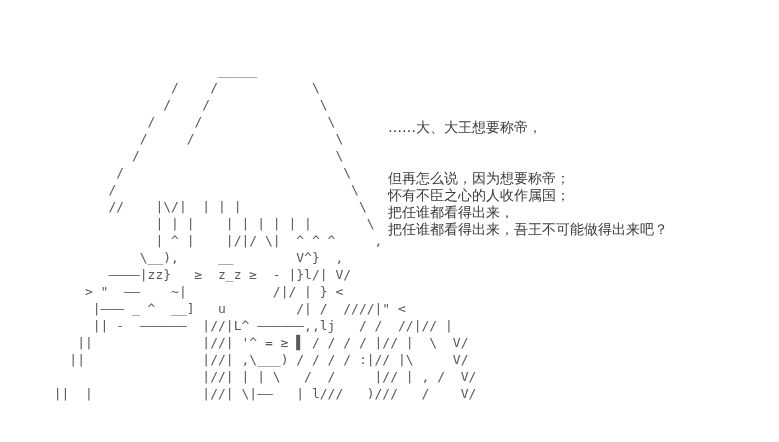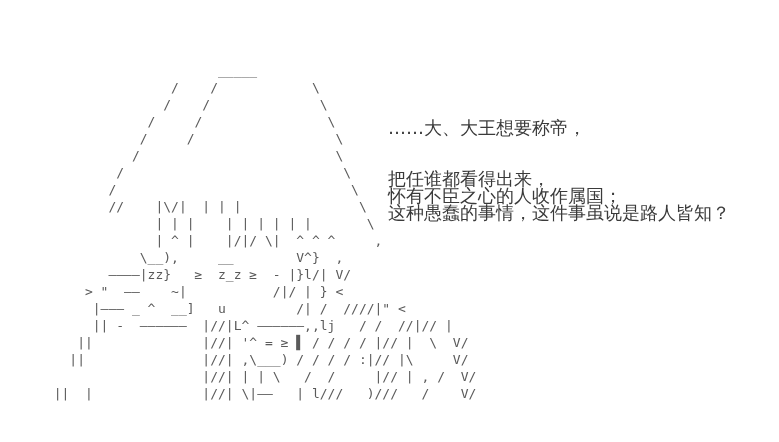--- a/index.html
+++ b/index.html
@@ -25,21 +25,21 @@
   }
   .para {
     position: absolute;
     left: 388px;
   }
   .para-1 { top: 119px; }
   .para-2 { top: 170px; }
   .para-3 { top: 262px; }
   .dialogue-line {
     font-family: "DejaVu Sans", "Liberation Sans", sans-serif;
-    font-size: 18px;
+    font-size: 14px;
     line-height: 17px;
     color: #3a3a3a;
     white-space: nowrap;
   }
 </style>
 </head>
 <body>
 
 <div class="canvas">
 
@@ -62,19 +62,20 @@
      ||              |//| '^ = ≥ ▌ / / / / |// |  \  V/
     ||               |//| ,\___) / / / / :|// |\     V/
                      |//| | | \   /  /     |// | , /  V/
   ||  |              |//| \|——   | l///   )///   /    V/</pre>
 
   <div class="para para-1">
     <div class="dialogue-line">……大、大王想要称帝，</div>
   </div>
 
   <div class="para para-2">
+    <div class="dialogue-line">但再怎么说，因为想要称帝；</div>
+    <div class="dialogue-line">怀有不臣之心的人收作属国；</div>
     <div class="dialogue-line">把任谁都看得出来，</div>
-    <div class="dialogue-line">怀有不臣之心的人收作属国；</div>
-    <div class="dialogue-line">这种愚蠢的事情，这件事虽说是路人皆知？</div>
+    <div class="dialogue-line">把任谁都看得出来，吾王不可能做得出来吧？</div>
   </div>
 
 
 </div>
 
 </body></html>

